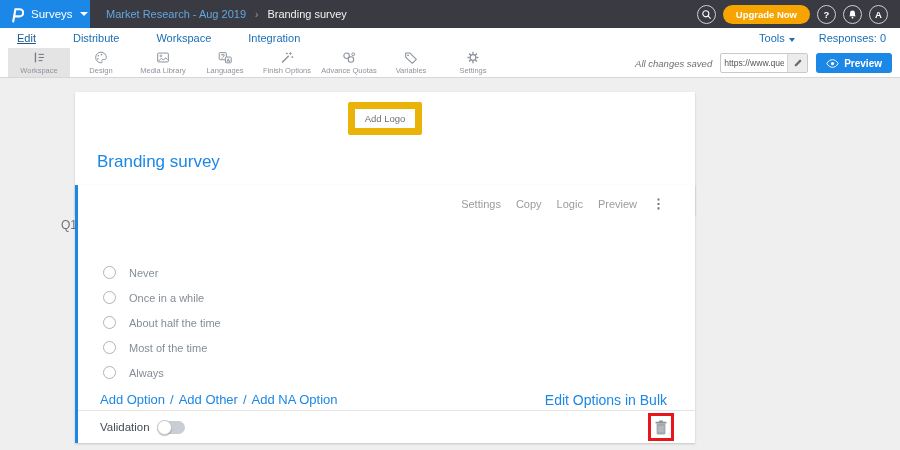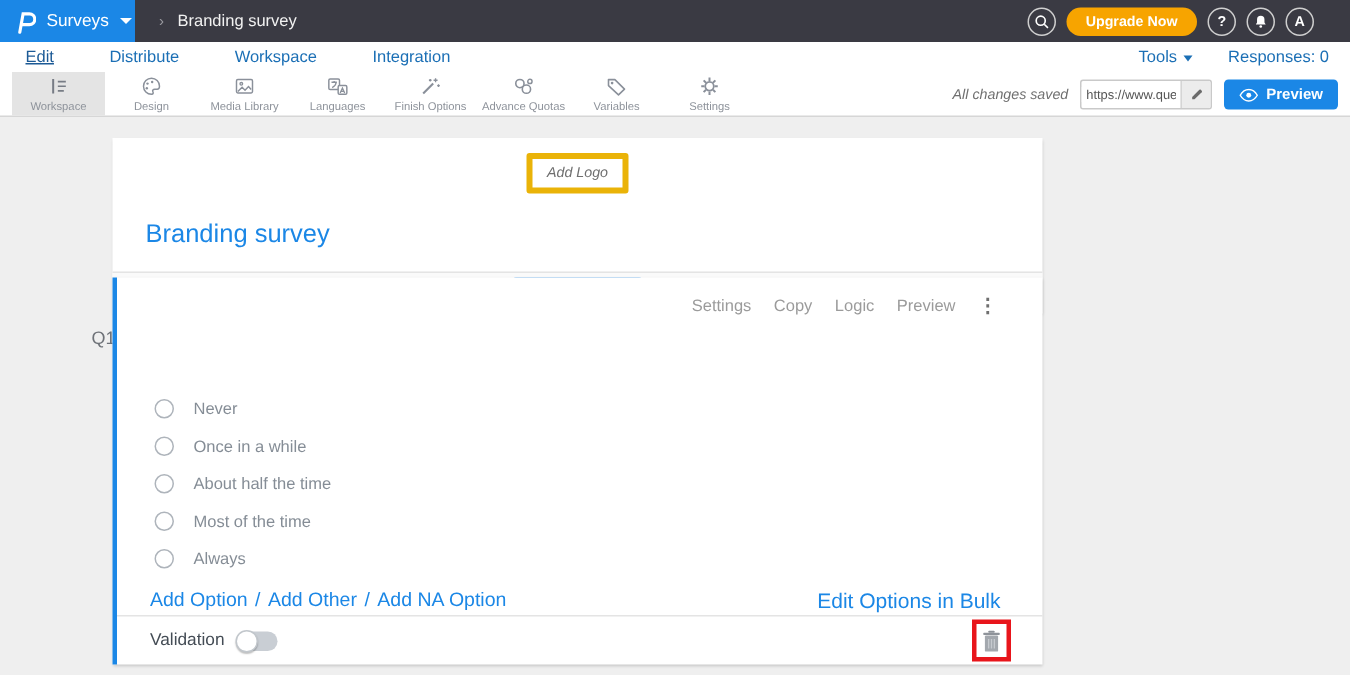--- a/index.html
+++ b/index.html
@@ -8,21 +8,21 @@
 
   
   .topbar { height:28px; background:#3a3a43; display:flex; align-items:stretch; }
   .logo-area { width:90px; background:#1b87e6; display:flex; align-items:center; padding-left:9px; gap:7px; cursor:pointer; }
   .logo-area .plabel { color:#fff; font-size:11.5px; }
   .caret { width:0; height:0; border-left:4px solid transparent; border-right:4px solid transparent; border-top:4px solid #fff; display:inline-block; }
   .crumbs { display:flex; align-items:center; gap:9px; margin-left:16px; font-size:11px; }
   .crumb-parent { color:#63a7dc; cursor:pointer; }
   .crumb-sep { color:#9a9aa0; font-size:10px; }
   .crumb-current { color:#f2f2f2; }
-  .topbar-right { margin-left:auto; display:flex; align-items:center; gap:7px; padding-right:24px; }
+  .topbar-right { margin-left:auto; display:flex; align-items:center; gap:7px; padding-right:12px; }
   .circ { width:19px; height:19px; border:1.4px solid #cfcfcf; border-radius:50%; color:#fff; font-size:9.5px; font-weight:bold; display:flex; align-items:center; justify-content:center; cursor:pointer; background:transparent; }
   .upgrade-btn { background:#f7a400; color:#fff; border:none; border-radius:10px; font-size:9.5px; font-weight:bold; padding:4px 13px; cursor:pointer; font-family:inherit; }
 
   
   .nav2 { height:20px; background:#fff; display:flex; align-items:center; font-size:11px; }
   .nav2 .nitem { color:#1b6fb5; margin-left:37px; cursor:pointer; }
   .nav2 .nitem:first-child { margin-left:17px; }
   .nav2 .nitem.active { color:#1c5a96; text-decoration:underline; }
   .nav2-right { margin-left:auto; display:flex; align-items:center; gap:24px; padding-right:14px; color:#1b6fb5; }
   .tools-caret { width:0;height:0;border-left:3.5px solid transparent;border-right:3.5px solid transparent;border-top:4px solid #1b6fb5; display:inline-block; margin-left:4px; }
@@ -38,21 +38,21 @@
   .urlbox { display:flex; align-items:center; border:1px solid #c9c9c9; border-radius:2px; height:20px; background:#fff; overflow:hidden; }
   .urlbox input { border:none; outline:none; width:66px; font-size:8.6px; color:#555; padding:0 3px; font-family:inherit; }
   .pencil-btn { width:20px; height:100%; background:#ececec; border:none; border-left:1px solid #d5d5d5; display:flex; align-items:center; justify-content:center; cursor:pointer; }
   .preview-btn { background:#1b87e6; color:#fff; border:none; border-radius:3px; height:20px; padding:0 10px; font-size:10px; font-weight:bold; display:flex; align-items:center; gap:5px; cursor:pointer; font-family:inherit; }
 
   
   .qnum { position:absolute; left:18px; top:218px; font-size:12px; color:#6e7278;margin-left:43px; }
   .card { position:absolute; left:75px; width:620px; background:#fff; box-shadow:0 1px 2px rgba(0,0,0,.18); }
   .card1 { top:92px; }
   .addlogo-row { display:flex; justify-content:center; padding-top:10px; }
-  .add-logo-btn { background:#fff; border:4px solid #eab308; border-radius:2px; font-size:9.5px; color:#6f6f6f; padding:4px 10px; cursor:pointer; font-family:inherit;font-style:italic; }
+  .add-logo-btn { background:#fff; border:7px solid #eab308; border-radius:2px; font-size:9.5px; color:#6f6f6f; padding:4px 10px; cursor:pointer; font-family:inherit; }
   .survey-title { color:#1b87e6; font-size:17px; font-weight:400; margin:17px 0 15px 22px; cursor:text; }
   .addq-row { border-top:1px solid #e4e4e4; background:#fafafa; height:28px; position:relative; display:flex; align-items:center; justify-content:center; }
   .add-question-btn { background:#1b87e6; color:#fff; border:none; border-radius:3px; font-size:10px; font-weight:bold; padding:5px 11px; cursor:pointer; font-family:inherit; }
   .add-intro-btn { position:absolute; right:28px; top:4px; background:#fff; border:1px solid #c9c9c9; border-radius:2px; font-size:9.5px; color:#8a8a8a; padding:4px 9px; cursor:pointer; font-family:inherit; }
 
   .card2 { top:185px; height:258px; border-left:3px solid #1b87e6; }
   .qmenu { position:absolute; top:13px; right:30px; display:flex; align-items:center; gap:15px; font-size:11px; color:#9b9b9b; }
   .qmenu span { cursor:pointer; }
   .kebab { color:#6f6f6f; font-size:13px; font-weight:bold; letter-spacing:0; cursor:pointer; line-height:10px; }
   .qtext { position:absolute; top:34px; left:22px; font-size:13px; font-weight:bold; color:#41474f; }
@@ -78,20 +78,21 @@
   <div class="logo-area">
     <span style="display:flex;">
       <svg width="15" height="17" viewBox="0 0 15 17">
           <path d="M4.2 15.5 L6.4 3.2 h4.2 a3.6 3.6 0 0 1 0 7.2 h-4.8" fill="none" stroke="#fff" stroke-width="2.1" stroke-linecap="round"></path>
         </svg>
     </span>
     <span class="plabel">Surveys</span>
     <span class="caret"></span>
   </div>
   <div class="crumbs">
+    <span class="crumb-parent">Market Research - Aug 2019</span>
     <span class="crumb-sep">›</span>
     <span class="crumb-current">Branding survey</span>
   </div>
   <div class="topbar-right">
     <span class="circ">
       <svg width="11" height="11" viewBox="0 0 16 16">
           <circle cx="7" cy="7" r="4.4" fill="none" stroke="#fff" stroke-width="1.6"></circle>
           <line x1="10.4" y1="10.4" x2="14" y2="14" stroke="#fff" stroke-width="1.6"></line>
         </svg>
     </span>

